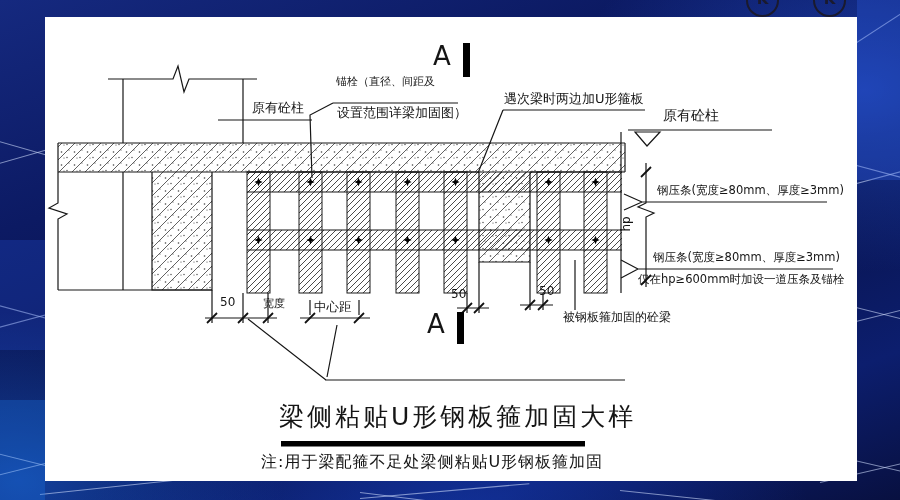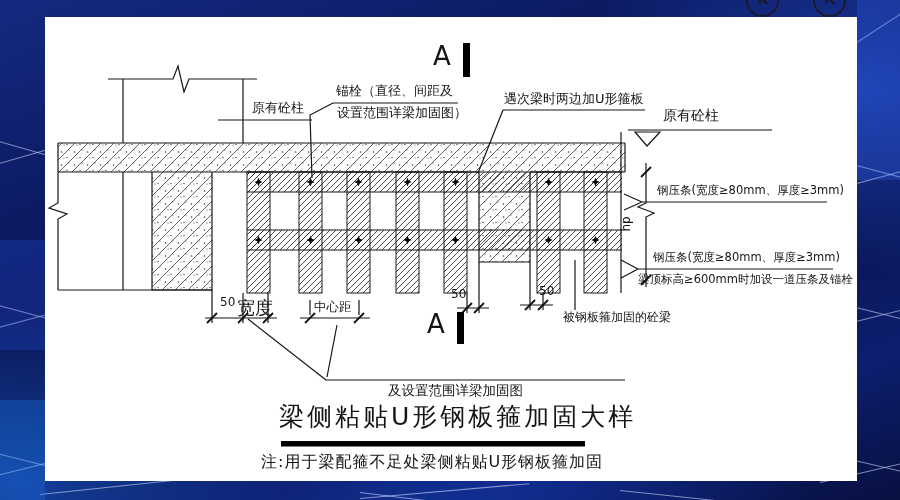--- a/index.html
+++ b/index.html
@@ -175,32 +175,31 @@
         <use href="#tick" x="601" y="263"></use>
     </g>
 
     <rect x="418" y="26" width="7" height="34" fill="#000"></rect>
     <rect x="412" y="295" width="7" height="32" fill="#000"></rect>
 
     <rect x="236" y="424" width="304" height="5.5" fill="#000"></rect>
   </svg>
 
   <div class="lab" style="left:207px;top:84px;font-size:13px">原有砼柱</div>
-  <div class="lab" style="left:291px;top:67px;font-size:13px">锚栓（直径、间距及</div>
+  <div class="lab" style="left:291px;top:59px;font-size:11px">锚栓（直径、间距及</div>
   <div class="lab" style="left:292px;top:89px;font-size:13px">设置范围详梁加固图）</div>
   <div class="lab" style="left:459px;top:75px;font-size:13px">遇次梁时两边加U形箍板</div>
   <div class="lab" style="left:618px;top:90px;font-size:14px">原有砼柱</div>
   <div class="lab" style="left:612px;top:167px;font-size:11.5px">钢压条(宽度≥80mm、厚度≥3mm)</div>
   <div class="lab rot" style="left:574px;top:200px;font-size:12px">hp</div>
   <div class="lab" style="left:608px;top:234px;font-size:11.5px">钢压条(宽度≥80mm、厚度≥3mm)</div>
-  <div class="lab" style="left:593px;top:256px;font-size:11.5px">梁顶标高≥600mm时加设一道压条及锚栓</div>
+  <div class="lab" style="left:593px;top:256px;font-size:11.5px">仅在hp≥600mm时加设一道压条及锚栓</div>
   <div class="lab" style="left:518px;top:294px;font-size:12px">被钢板箍加固的砼梁</div>
   <div class="lab" style="left:175px;top:279px;font-size:12px">50</div>
-  <div class="lab" style="left:192px;top:281px;font-size:18px">宽度</div>
+  <div class="lab" style="left:218px;top:281px;font-size:11px">宽度</div>
   <div class="lab" style="left:269px;top:283px;font-size:12.5px">中心距</div>
   <div class="lab" style="left:406px;top:271px;font-size:12px">50</div>
   <div class="lab" style="left:494px;top:268px;font-size:12px">50</div>
   <div class="lab amark" style="left:388px;top:25px">A</div>
   <div class="lab amark" style="left:382px;top:293px">A</div>
-  <div class="lab" style="left:343px;top:366px;font-size:13.5px">及设置范围详梁加固图</div>
   <div class="lab nte" style="left:216px;top:436px">注:用于梁配箍不足处梁侧粘贴U形钢板箍加固</div>
   <div class="lab ttl" style="left:234px;top:386px">梁侧粘贴U形钢板箍加固大样</div>
 </div>
 
 </body></html>

